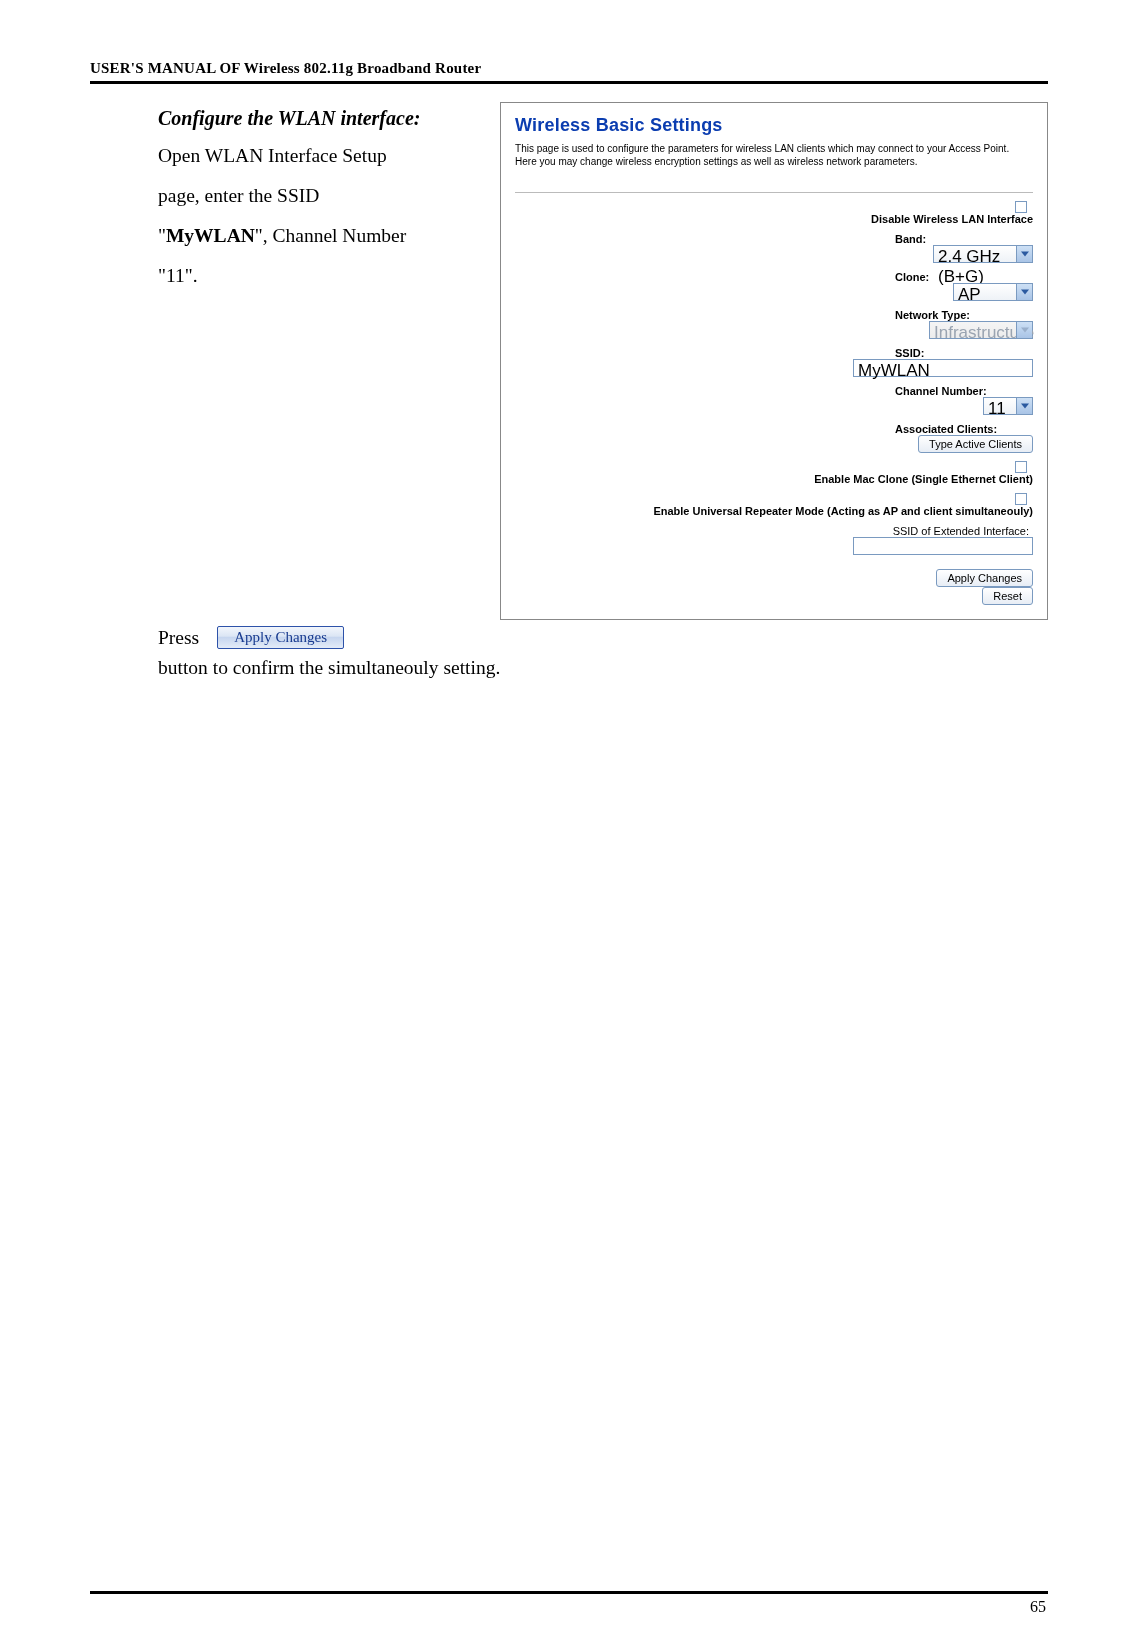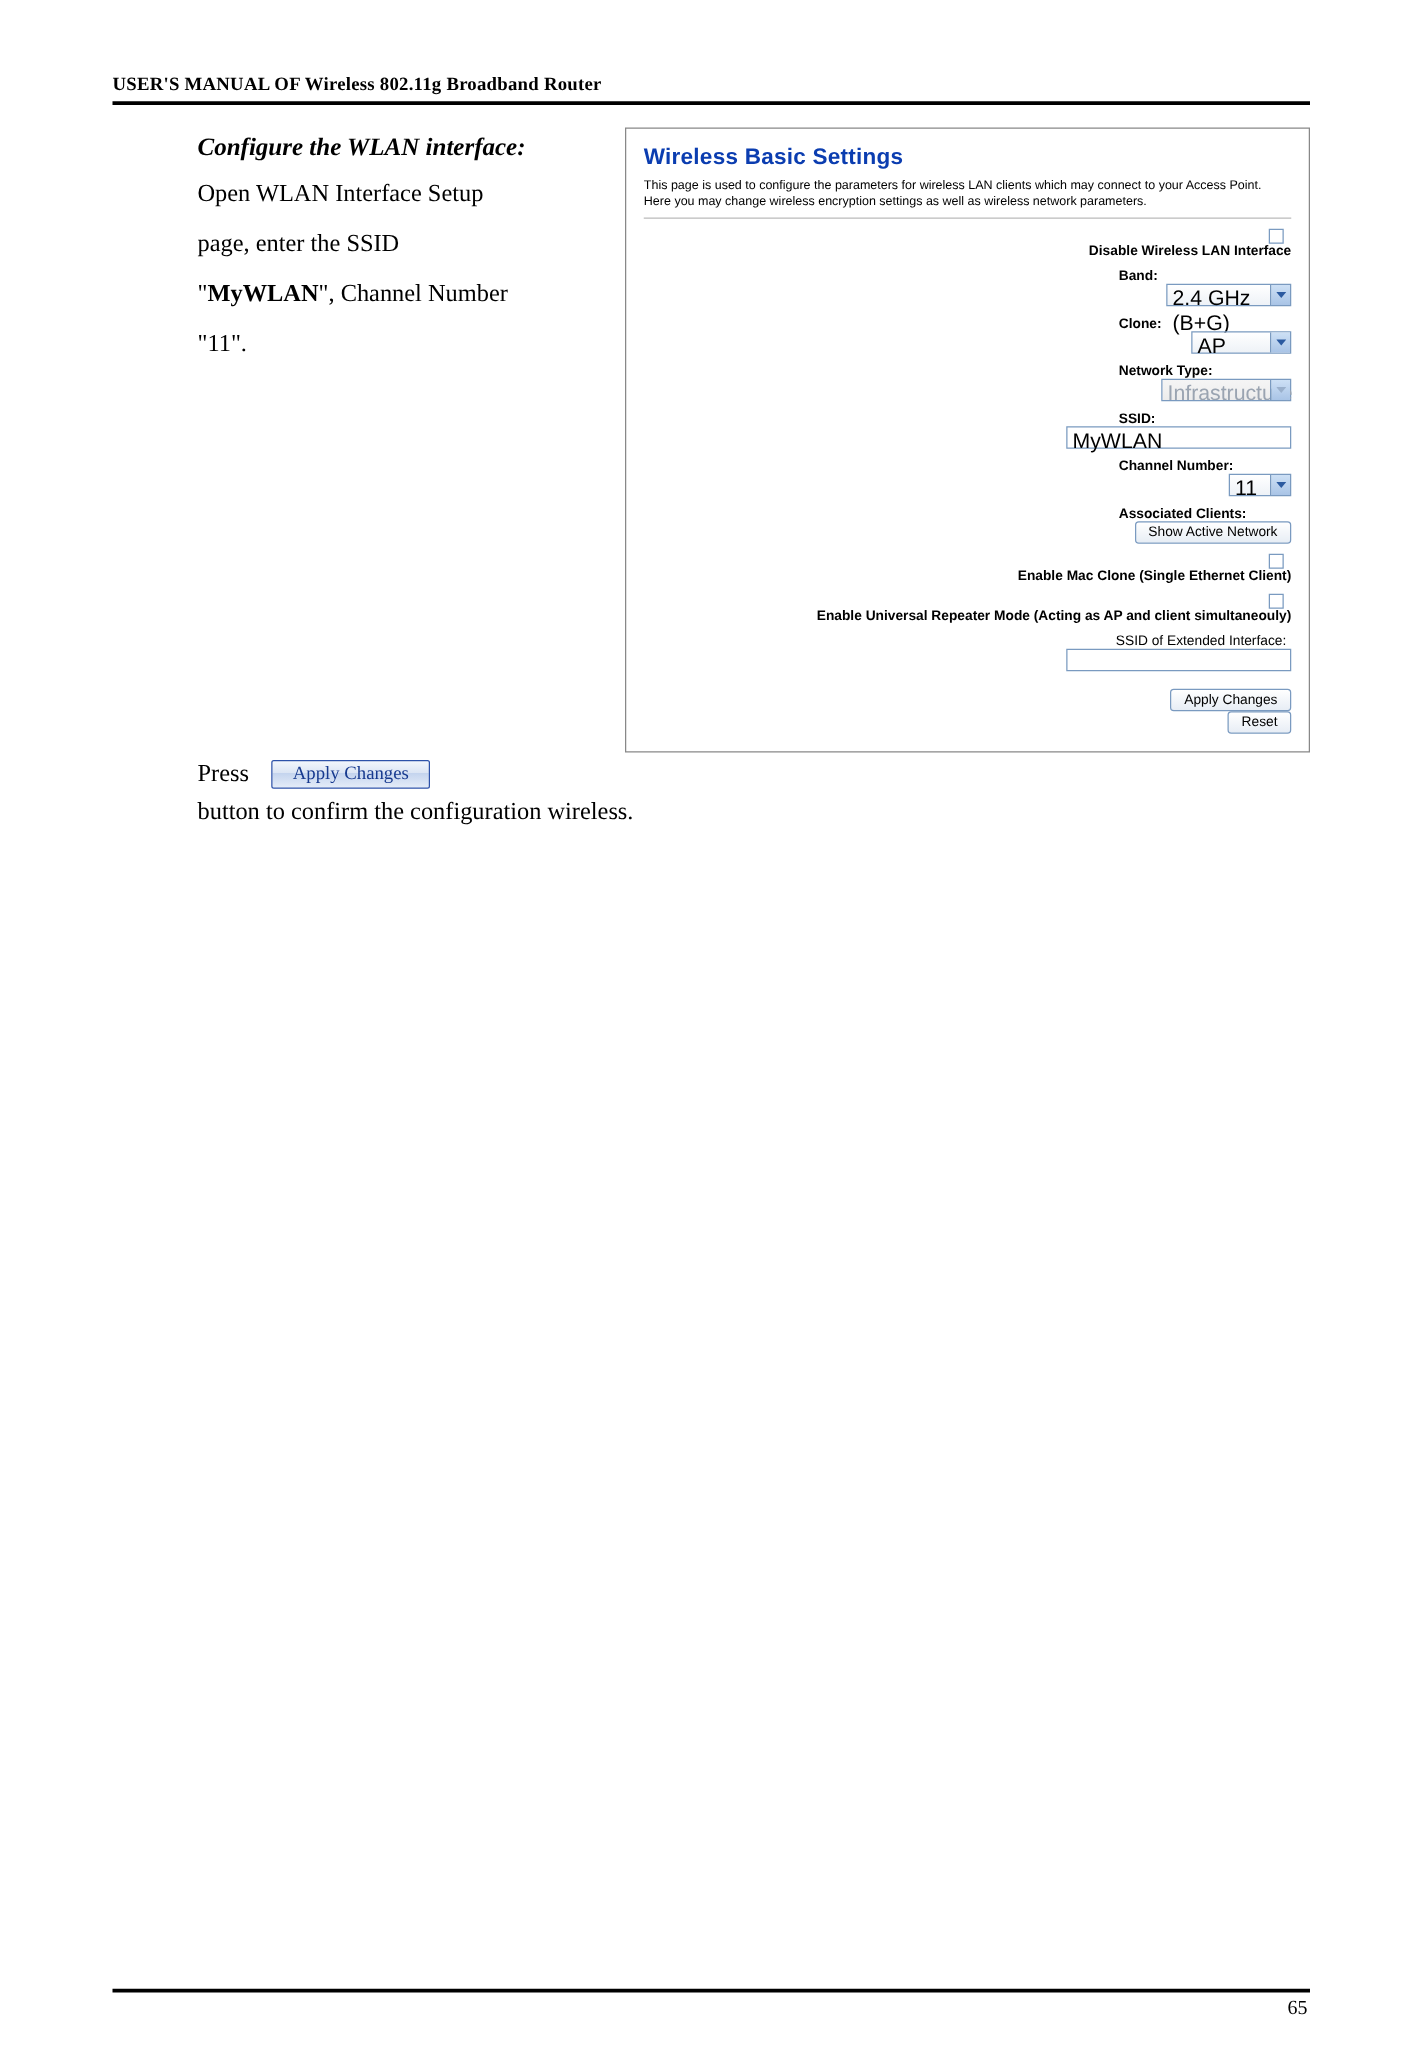--- a/index.html
+++ b/index.html
@@ -52,21 +52,21 @@
     font-weight: bold;
     font-size: 18px;
     letter-spacing: .2px;
   }
   .panel-desc {
     font-size: 10px;
     color: #000;
     margin-top: 6px;
     line-height: 1.3;
     border-bottom: 1px solid #bbb;
-    padding-bottom: 6px;
+    padding-bottom: 24px;
   }
   .formrow {
     display: flex;
     align-items: flex-end;
     font-size: 11px;
     margin-top: 8px;
     flex-direction: column;
   }
   .formrow .lbl {
     width: 138px;
@@ -226,21 +226,21 @@
           <span class="arrow">
               <svg viewBox="0 0 10 6">
                 <path d="M0 0 L5 6 L10 0 Z" fill="#2b5aa0"></path>
               </svg>
             </span>
         </span>
       </div>
 
       <div class="formrow">
         <span class="lbl">Associated Clients:</span>
-        <span class="btn-like" style="margin-left:10px">Show Active Network</span>
+        <span class="btn-like" style="margin-left:10px">Type Active Clients</span>
       </div>
 
       <div class="formrow" style="margin-left:2px">
         <span class="chk"></span>
         <span class="bold">Enable Mac Clone (Single Ethernet Client)</span>
       </div>
 
       <div class="formrow" style="margin-left:14px">
         <span class="chk"></span>
         <span class="bold">Enable Universal Repeater Mode (Acting as AP and client simultaneouly)</span>
@@ -256,17 +256,17 @@
         <span style="width:12px"></span>
         <span class="btn-like">Reset</span>
       </div>
     </div>
   </div>
 
   <div class="press-row">
     <span>Press</span>
     <span class="apply-btn-img">Apply Changes</span>
   </div>
-  <div class="confirm-line">button to confirm the configuration wireless.</div>
+  <div class="confirm-line">button to confirm the simultaneouly setting.</div>
 
   <hr class="footer-rule">
   <div class="page-num">65</div>
 </div>
 
 </body></html>

